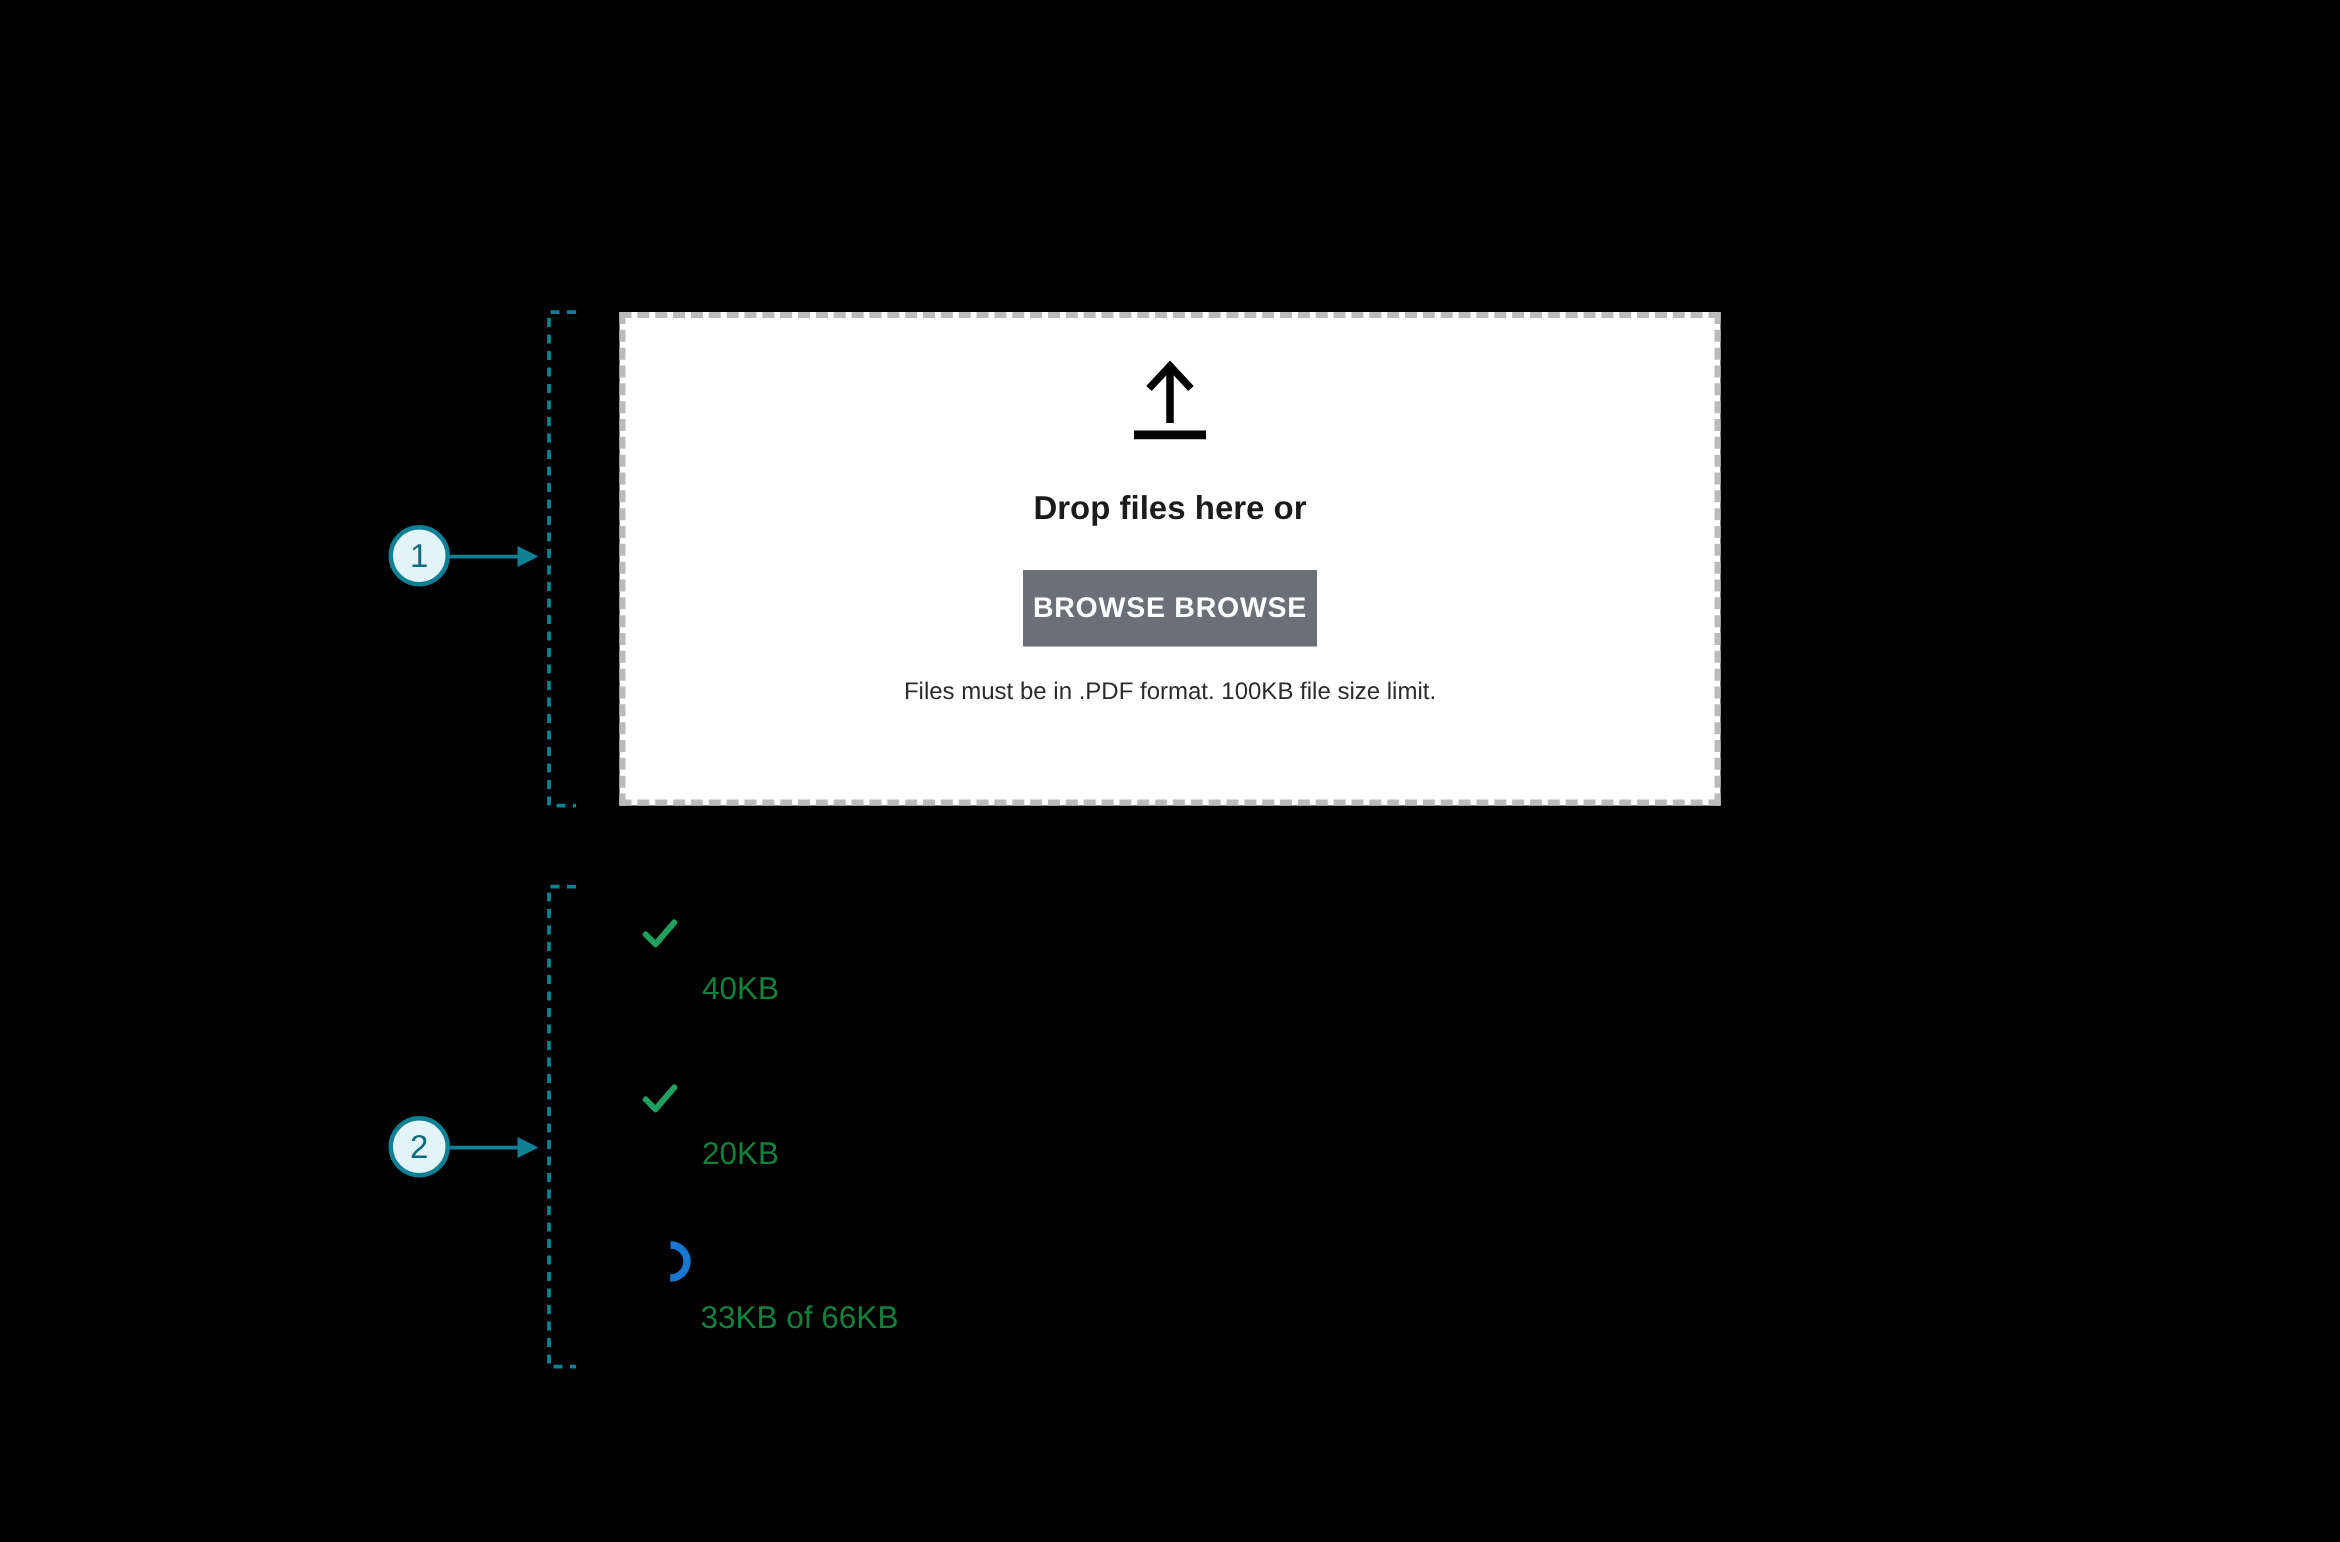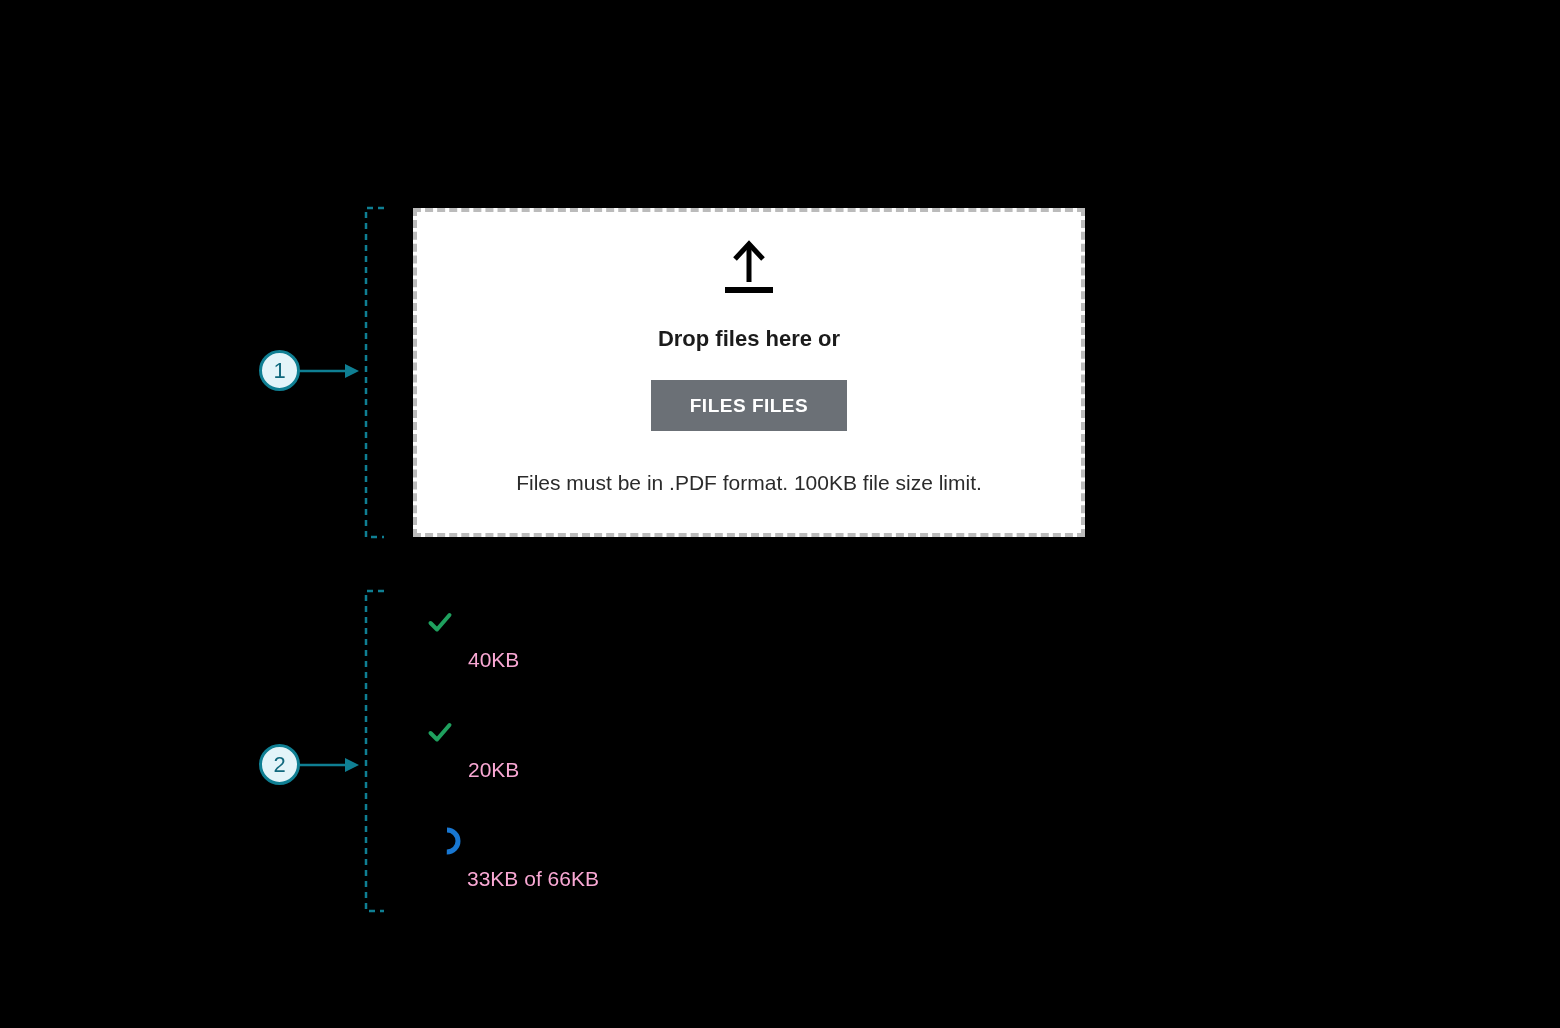--- a/index.html
+++ b/index.html
@@ -36,21 +36,21 @@
     font-size: 22px;
     line-height: 1;
   }
   .callout-1 { left: 259px; top: 350px; }
   .callout-2 { left: 259px; top: 744px; }
 
   .dropzone {
     position: absolute;
     left: 413px;
     top: 208px;
-    width: 672px;
+    width: 734px;
     height: 329px;
     box-sizing: border-box;
     background: #FFFFFF;
     border: 4px dashed #BBBBBB;
     display: flex;
     flex-direction: column;
     align-items: center;
     padding-top: 25px;
   }
   .dz-title {
@@ -67,39 +67,39 @@
     color: #FFFFFF;
     border: none;
     border-radius: 0;
     font-family: "Liberation Sans", sans-serif;
     font-size: 19px;
     font-weight: 600;
     letter-spacing: 0.5px;
     cursor: pointer;
   }
   .dz-hint {
-    margin-top: 40px;
-    font-size: 21px;
+    margin-top: 22px;
+    font-size: 16px;
     color: #2B2B2B;
   }
 
   .upload-item {
     position: absolute;
     left: 427px;
     width: 320px;
   }
   .item-1 { top: 609px; }
   .item-2 { top: 719px; text-decoration: underline; }
   .item-3 { top: 826px; }
   .item-icon { display: block; }
   .item-3 .item-icon { margin-left: 5px; }
   .size-label {
     margin: 13px 0 0 41px;
     font-size: 21px;
-    color: #f9a8d4;
+    color: #15803d;
   }
   .item-3 .size-label { margin-top: 11px; margin-left: 40px; }
 </style>
 </head>
 <body>
 
 <div class="canvas">
 
   <svg class="annotations" viewBox="0 0 1560 1028" xmlns="http://www.w3.org/2000/svg">
     <path d="M 384 208 L 366 208 L 366 537 L 384 537" fill="none" stroke="#0F7F93" stroke-width="2.5" stroke-dasharray="6 5"></path>
@@ -117,21 +117,21 @@
     <span>2</span>
   </div>
 
   <div class="dropzone">
     <svg width="60" height="56" viewBox="0 0 60 56" xmlns="http://www.w3.org/2000/svg">
       <line x1="30" y1="10" x2="30" y2="45" stroke="#000000" stroke-width="5"></line>
       <polyline points="16,22 30,7 44,22" fill="none" stroke="#000000" stroke-width="5"></polyline>
       <rect x="6" y="50" width="48" height="6" fill="#000000"></rect>
     </svg>
     <div class="dz-title">Drop files here or</div>
-    <button class="browse-btn">FILES FILES</button>
+    <button class="browse-btn">BROWSE BROWSE</button>
     <div class="dz-hint">Files must be in .PDF format. 100KB file size limit.</div>
   </div>
 
   <div class="upload-item item-1">
     <svg class="item-icon" width="26" height="26" viewBox="0 0 26 26" xmlns="http://www.w3.org/2000/svg">
       <polyline points="3.5,14 10,20.5 22.5,6" fill="none" stroke="#1FA05E" stroke-width="4" stroke-linecap="round" stroke-linejoin="round"></polyline>
     </svg>
     <div class="size-label">40KB</div>
   </div>
 

